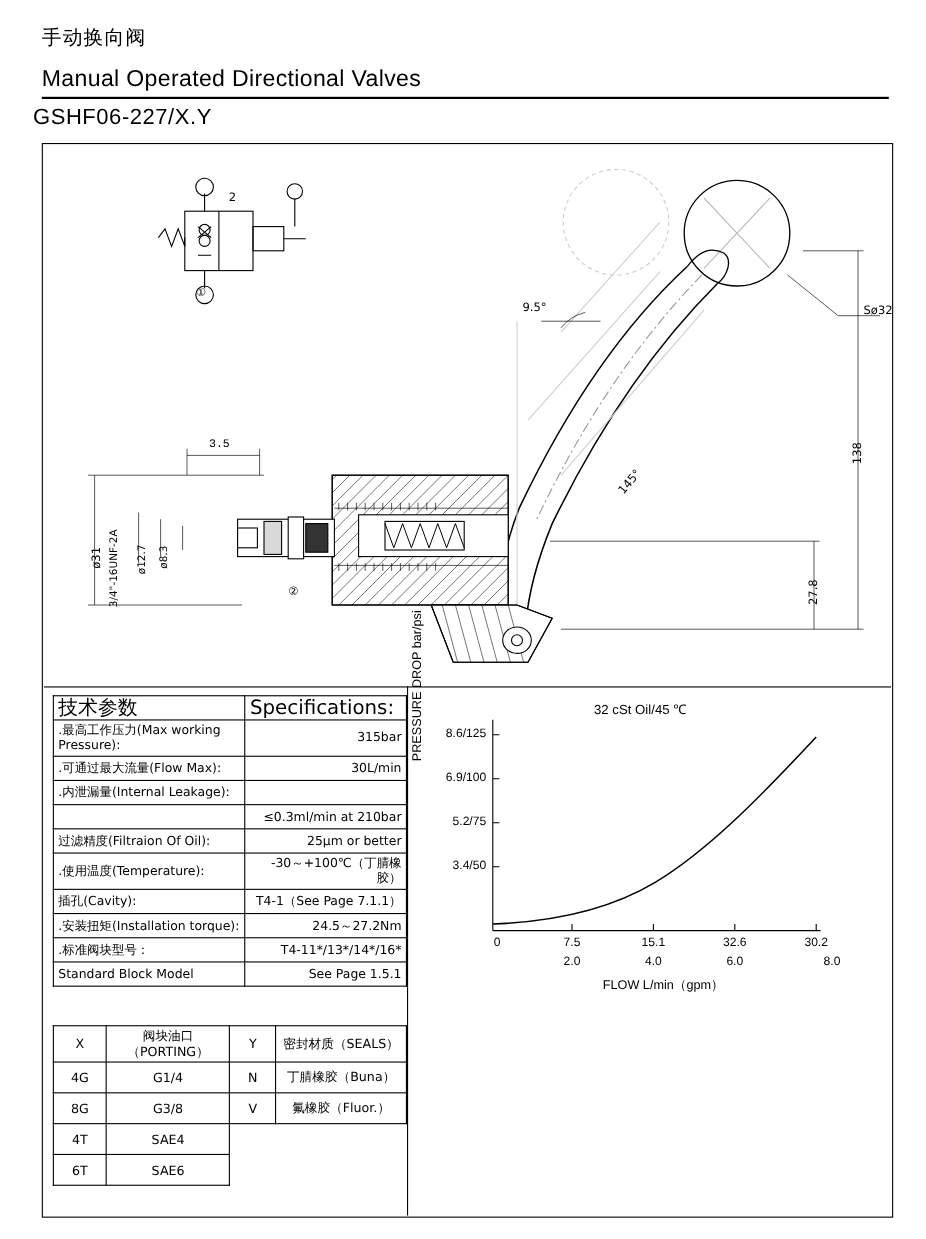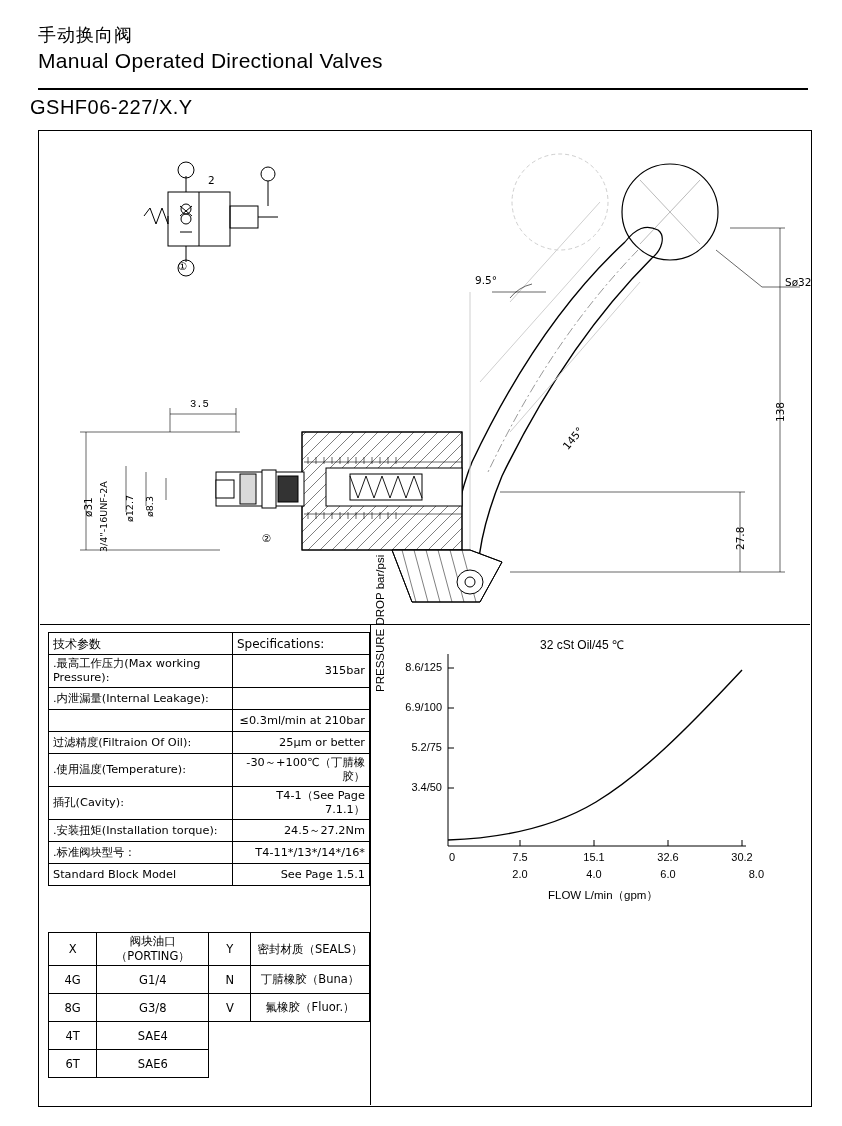--- a/index.html
+++ b/index.html
@@ -9,42 +9,42 @@
     font-family:"Liberation Sans", sans-serif;
     color:#000;
     position:relative;
     overflow:hidden;
   }
   .page{position:absolute;inset:0;}
 
   
   .hdr{position:absolute;left:38px;top:24px;width:770px;}
   .hdr .cn{font-size:18px;letter-spacing:1px;line-height:22px;font-family:"DejaVu Sans",sans-serif;}
-  .hdr .en{font-size:21px;line-height:26px;margin-top:2px;letter-spacing:0.3px;}
+  .hdr .en{font-size:21px;line-height:26px;margin-top:13px;letter-spacing:0.3px;}
   .hdr-rule{position:absolute;left:38px;top:88px;width:770px;height:2px;background:#000;}
   .model{position:absolute;left:30px;top:96px;font-size:20px;letter-spacing:0.5px;}
 
   
   .frame{position:absolute;left:38px;top:130px;width:772px;height:975px;border:1px solid #000;}
   .frame-inner{position:absolute;left:1px;top:1px;right:1px;bottom:1px;}
 
   
   .hline{position:absolute;height:1px;background:#000;}
   .vline{position:absolute;width:1px;background:#000;}
 
   svg{display:block;}
   .dwg{position:absolute;left:0;top:0;}
 
   
   .spec{position:absolute;left:8px;top:500px;width:322px;font-size:11.5px;}
   .spec table{border-collapse:collapse;width:100%;}
   .spec td{border:1px solid #000;padding:2px 4px;height:17px;font-size:11.3px;
            font-family:"DejaVu Sans",sans-serif;line-height:14px;}
   .spec td.r{text-align:right;}
-  .spec .title{font-size:12px;margin-left:37px;}
+  .spec .title{font-size:18px;margin-left:37px;}
   .nb{border:none !important;}
 
   
   .port{position:absolute;left:8px;top:800px;width:322px;font-size:11.5px;}
   .port table{border-collapse:collapse;width:100%;}
   .port td{border:1px solid #000;height:25px;text-align:center;
            font-family:"DejaVu Sans",sans-serif;font-size:11.5px;}
 
   
   .chart-wrap{position:absolute;left:340px;top:500px;width:420px;height:300px;}
@@ -253,20 +253,24 @@
           <tbody>
               <tr>
             <td class="title">技术参数</td>
             <td class="title">Specifications:</td>
           </tr>
           <tr>
             <td>.最高工作压力(Max working Pressure):</td>
             <td class="r">315bar</td>
           </tr>
           <tr>
+            <td>.可通过最大流量(Flow Max):</td>
+            <td class="r">30L/min</td>
+          </tr>
+          <tr>
             <td>.内泄漏量(Internal Leakage):</td>
             <td class="r"></td>
           </tr>
           <tr>
             <td></td>
             <td class="r">≤0.3ml/min at 210bar</td>
           </tr>
           <tr>
             <td>过滤精度(Filtraion Of Oil):</td>
             <td class="r">25μm or better</td>

